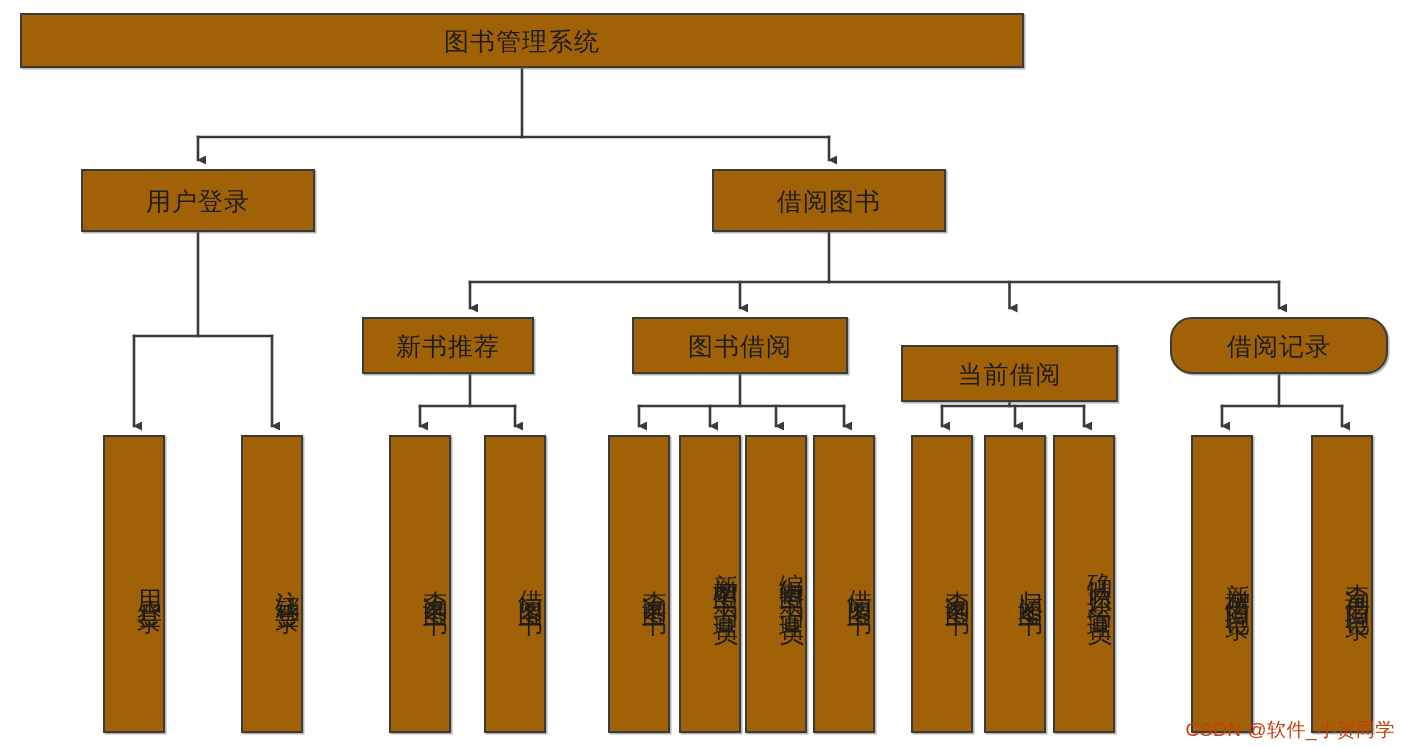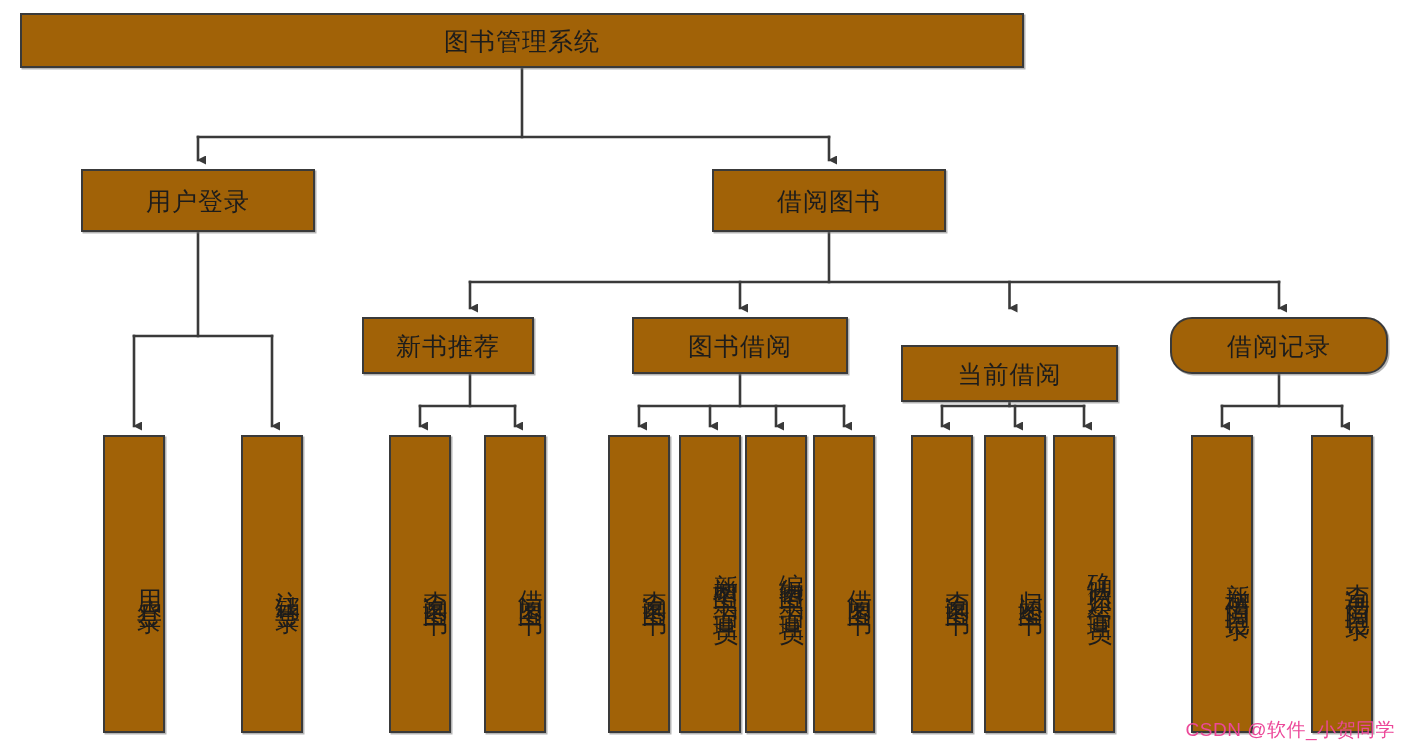--- a/index.html
+++ b/index.html
@@ -60,21 +60,21 @@
   }
   .node.vertical .label {
     display: block;
     white-space: nowrap;
   }
   #watermark {
     position: absolute;
     right: 10px;
     bottom: 4px;
     font-size: 19px;
-    color: #ec4899;
+    color: #c2410c;
     letter-spacing: 0.5px;
     white-space: nowrap;
     user-select: none;
   }
 </style>
 </head>
 <body>
 
 <div id="diagram-root">
 

